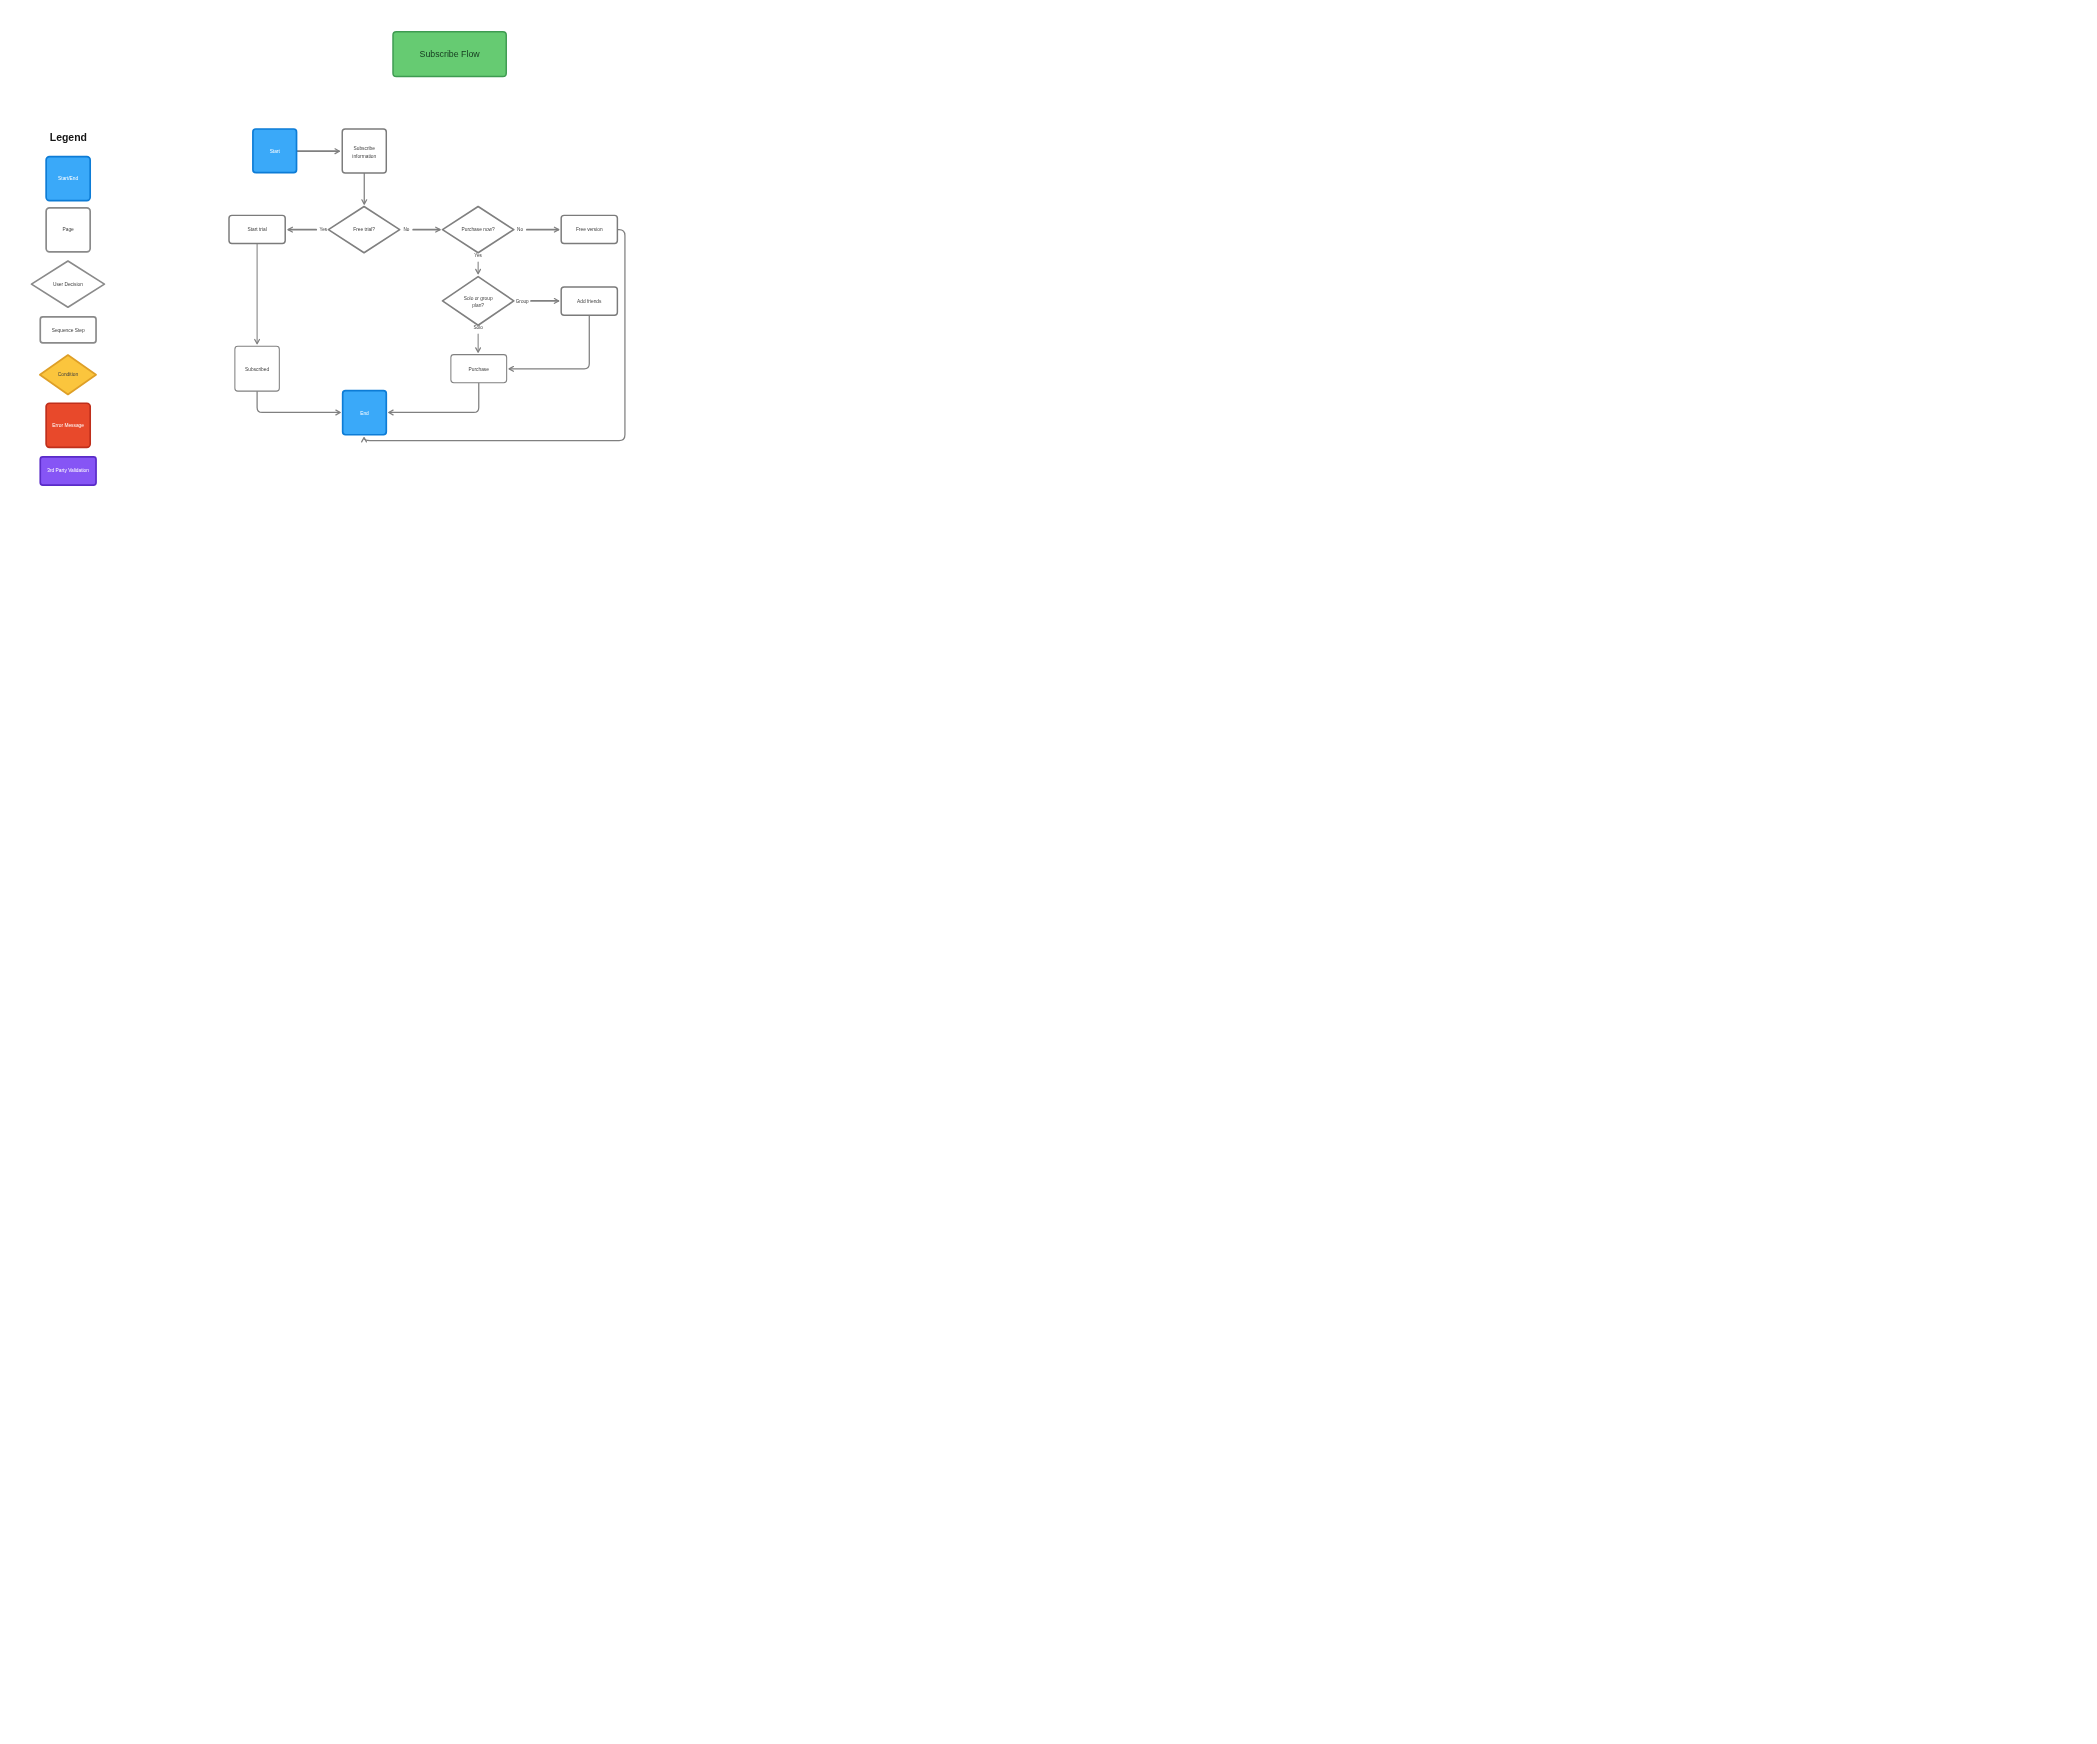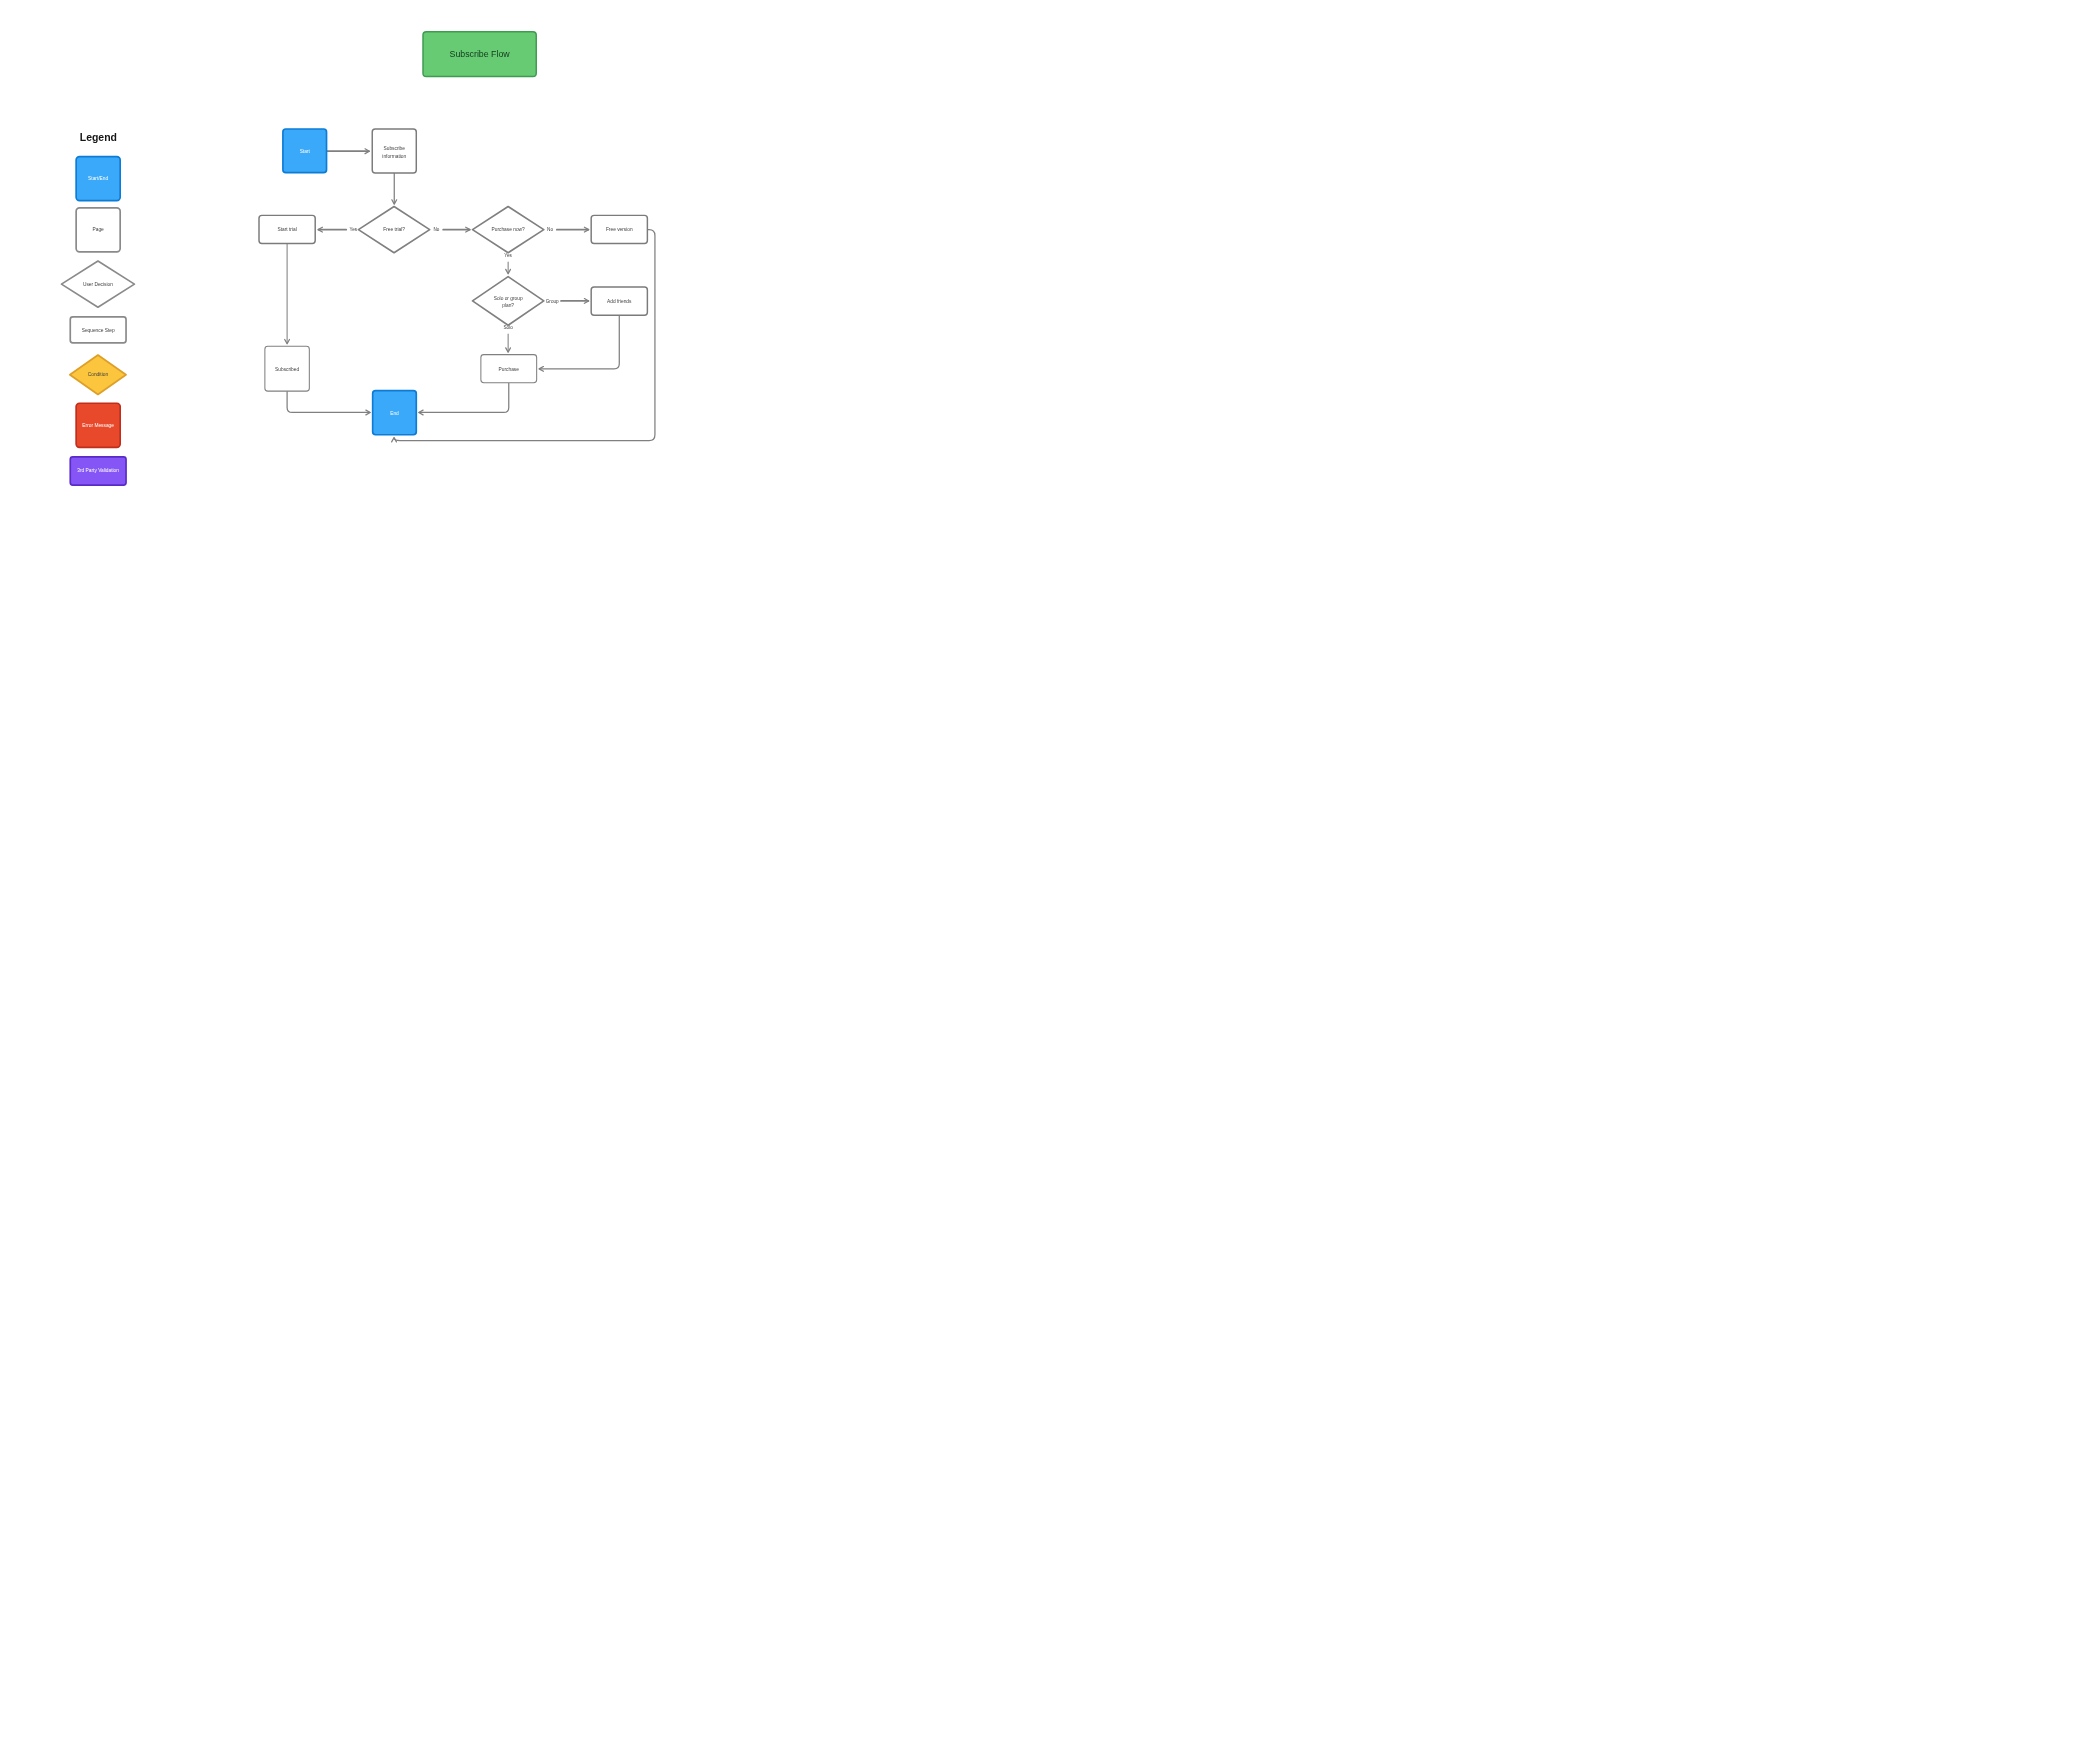--- a/index.html
+++ b/index.html
@@ -1,17 +1,17 @@
 <!DOCTYPE html>
 <html style="font-size:6.7px"><head>
 <meta charset="utf-8">
 <style>
   html, body { margin: 0; padding: 0; background: #ffffff; }
   body { font-family: "Liberation Sans", "DejaVu Sans", sans-serif; }
-  .canvas { position: relative; width: 648px; height: 510px; background: #ffffff; padding-left: 30px; }
+  .canvas { position: relative; width: 648px; height: 510px; background: #ffffff; }
   svg { display: block; }
 
   
   .node-white  { fill: #ffffff; stroke: #7b7b7b; stroke-width: 3.5; }
   .node-white-thin { fill: #ffffff; stroke: #808080; stroke-width: 2.5; }
   .diamond     { fill: #ffffff; stroke: #808080; stroke-width: 4; stroke-linejoin: round; }
   .legend-gray { fill: #ffffff; stroke: #8a8a8a; stroke-width: 4; stroke-linejoin: round; }
 
   
   .edge       { fill: none; stroke: #808080; stroke-linecap: round; stroke-linejoin: round; }

